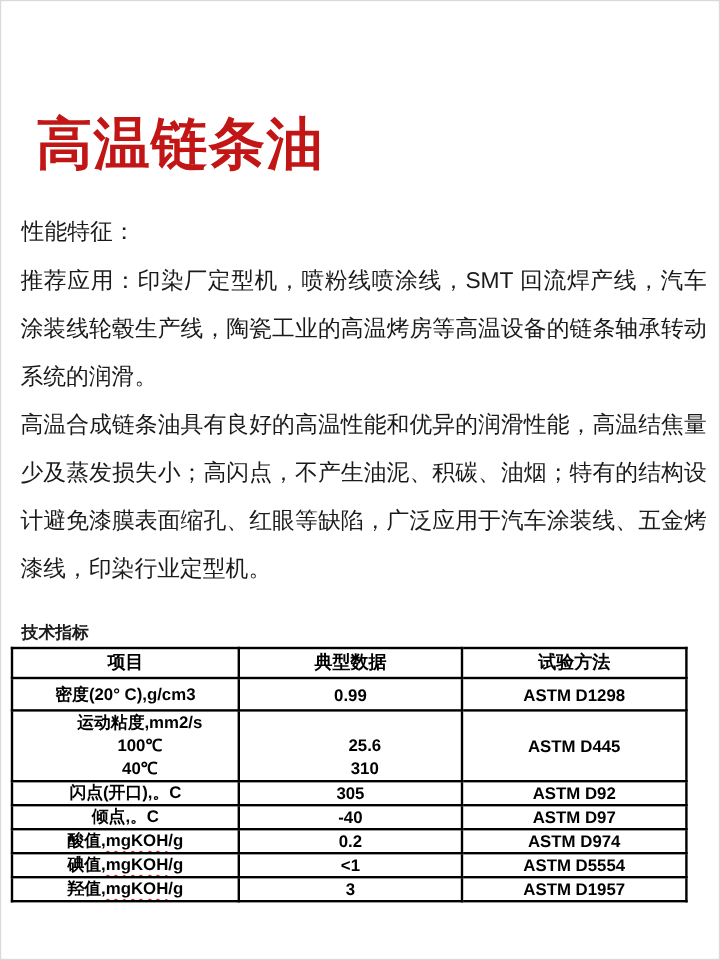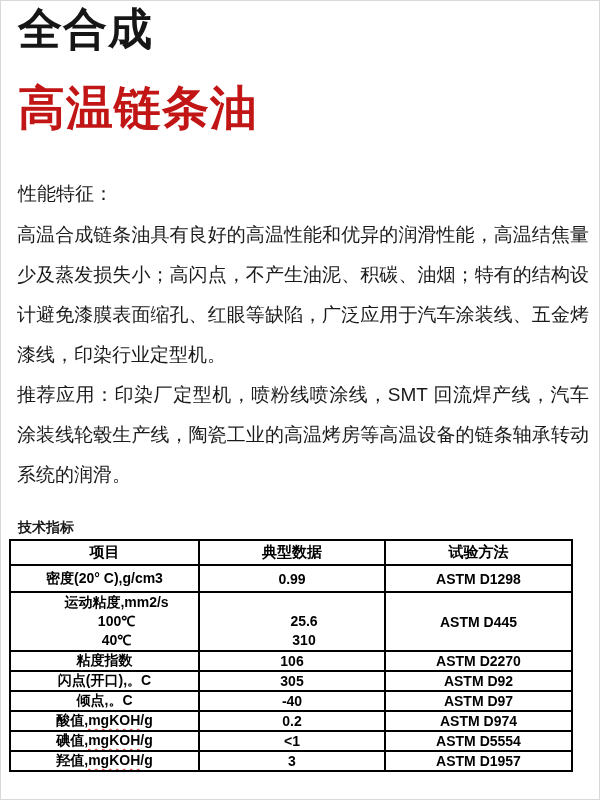--- a/index.html
+++ b/index.html
@@ -12,21 +12,21 @@
     overflow:hidden;
     font-family:"Liberation Sans", sans-serif;
     color:#1a1a1a;
   }
   .brand-title{
     position:absolute;left:17px;top:0px;margin:0;
     font-size:44px;line-height:1.25;font-weight:900;
     letter-spacing:1px;
   }
   .product-title{
-    position:absolute;left:17px;top:78px;margin:0;
+    position:absolute;left:17px;top:78px;margin:12px;
     font-size:47px;line-height:1.25;font-weight:900;
     letter-spacing:1px;
   }
   .features-heading{
     position:absolute;left:17px;top:180px;
     font-size:19px;line-height:26px;font-weight:500;
   }
   .body-text{
     position:absolute;left:16px;top:214px;width:572px;
     font-size:19px;line-height:40px;
@@ -66,29 +66,28 @@
     text-decoration-color:#e02b20;
     text-decoration-thickness:1px;
     text-underline-offset:3px;
   }
 </style>
 </head>
 <body>
 
 <div class="page">
 
-  <h1 class="brand-title" style="color: rgb(22, 22, 22);">全合成</h1>
 
   <h2 class="product-title" style="color: rgb(194, 22, 22);">高温链条油</h2>
 
   <div class="features-heading">性能特征：</div>
 
   <div class="body-text">
+    <p>推荐应用：印染厂定型机，喷粉线喷涂线，SMT 回流焊产线，汽车涂装线轮毂生产线，陶瓷工业的高温烤房等高温设备的链条轴承转动系统的润滑。</p>
     <p>高温合成链条油具有良好的高温性能和优异的润滑性能，高温结焦量少及蒸发损失小；高闪点，不产生油泥、积碳、油烟；特有的结构设计避免漆膜表面缩孔、红眼等缺陷，广泛应用于汽车涂装线、五金烤漆线，印染行业定型机。</p>
-    <p>推荐应用：印染厂定型机，喷粉线喷涂线，SMT 回流焊产线，汽车涂装线轮毂生产线，陶瓷工业的高温烤房等高温设备的链条轴承转动系统的润滑。</p>
   </div>
 
   <div class="specs-heading">技术指标</div>
 
   <table class="specs">
     <colgroup>
       <col style="width:189px">
       <col style="width:186px">
       <col style="width:187px">
     </colgroup>
@@ -112,25 +111,20 @@
             <div class="line">40℃</div>
           </td>
           <td class="c-value">
             <div class="line"></div>
             <div class="line">25.6</div>
             <div class="line">310</div>
           </td>
           <td class="c-method">ASTM D445</td>
         </tr>
         <tr class="r-normal">
-          <td class="c-label">粘度指数</td>
-          <td class="c-value">106</td>
-          <td class="c-method">ASTM D2270</td>
-        </tr>
-        <tr class="r-normal">
           <td class="c-label">闪点(开口),。C</td>
           <td class="c-value">305</td>
           <td class="c-method">ASTM D92</td>
         </tr>
         <tr class="r-normal">
           <td class="c-label">倾点,。C</td>
           <td class="c-value">-40</td>
           <td class="c-method">ASTM D97</td>
         </tr>
         <tr class="r-normal">

